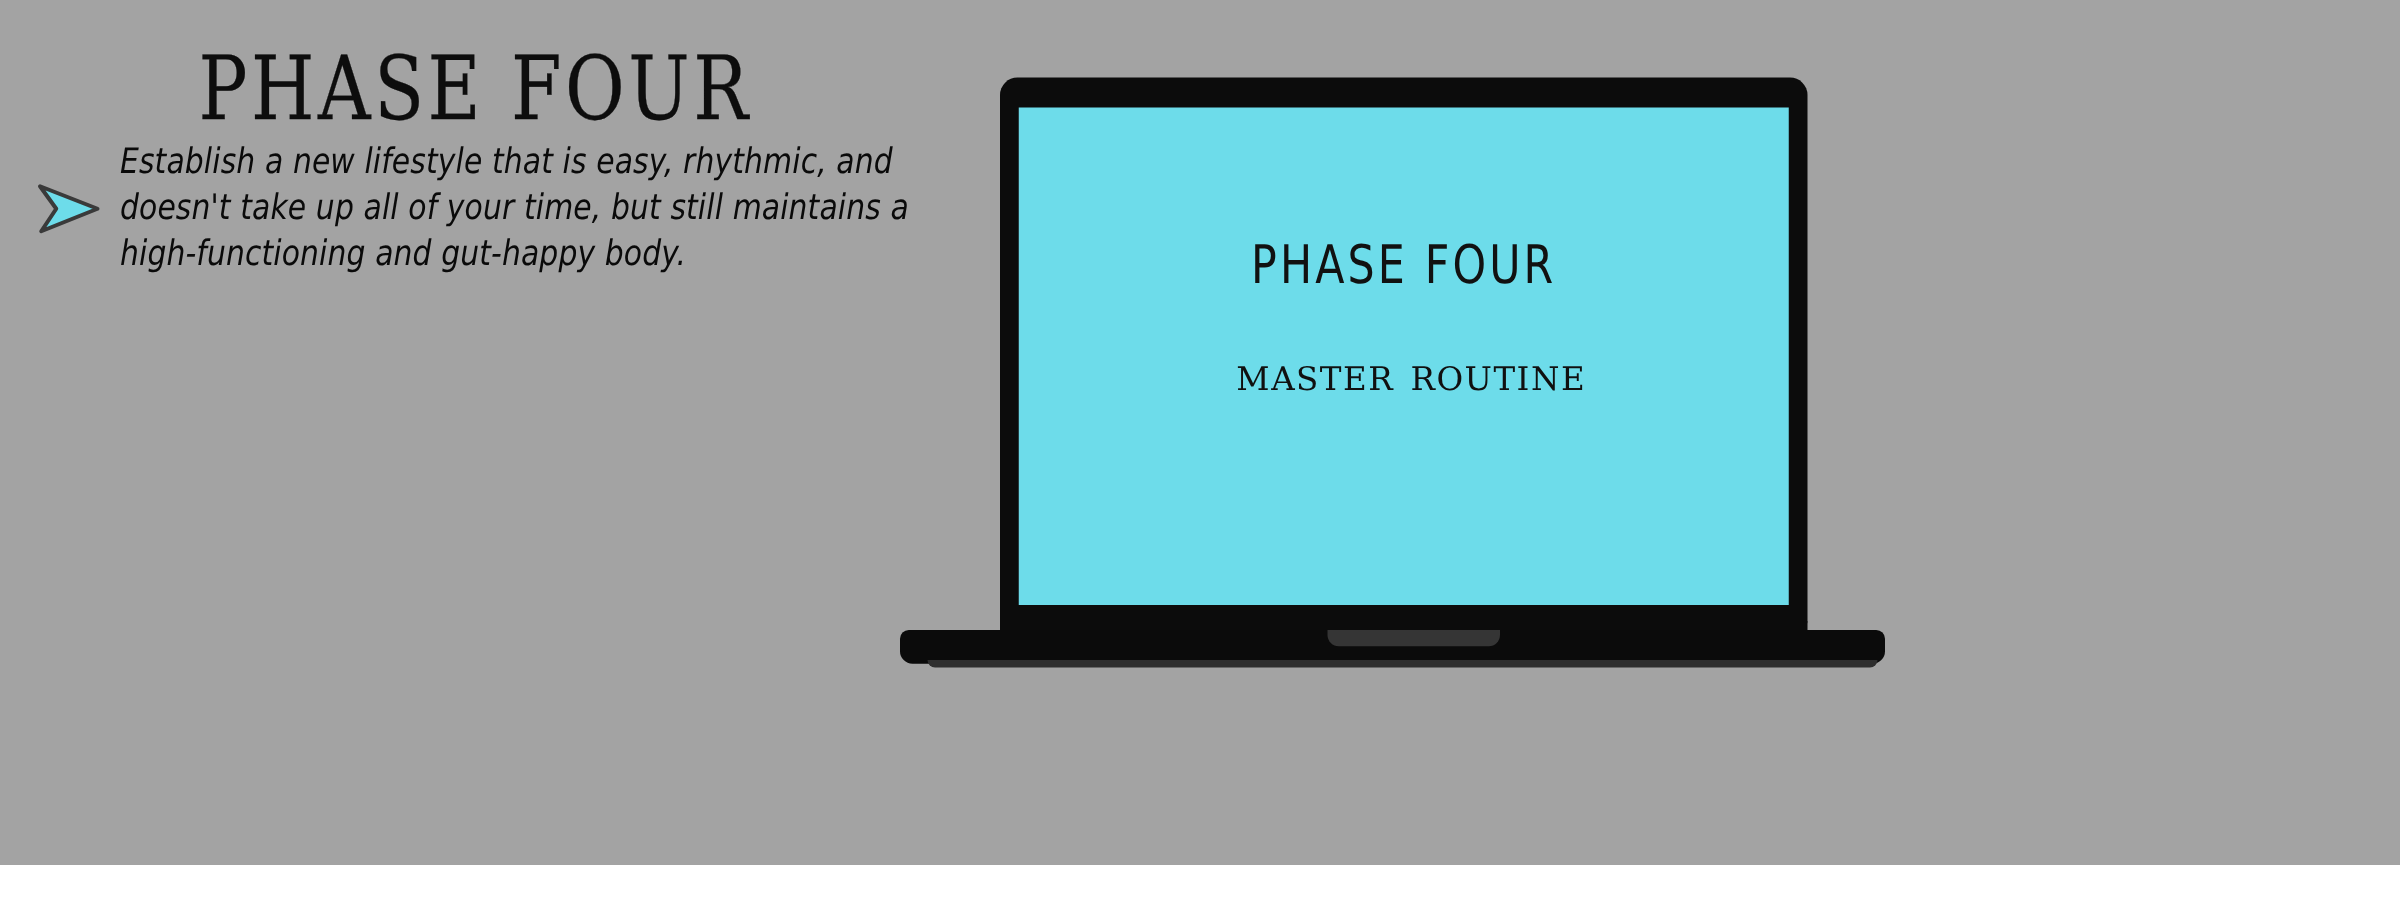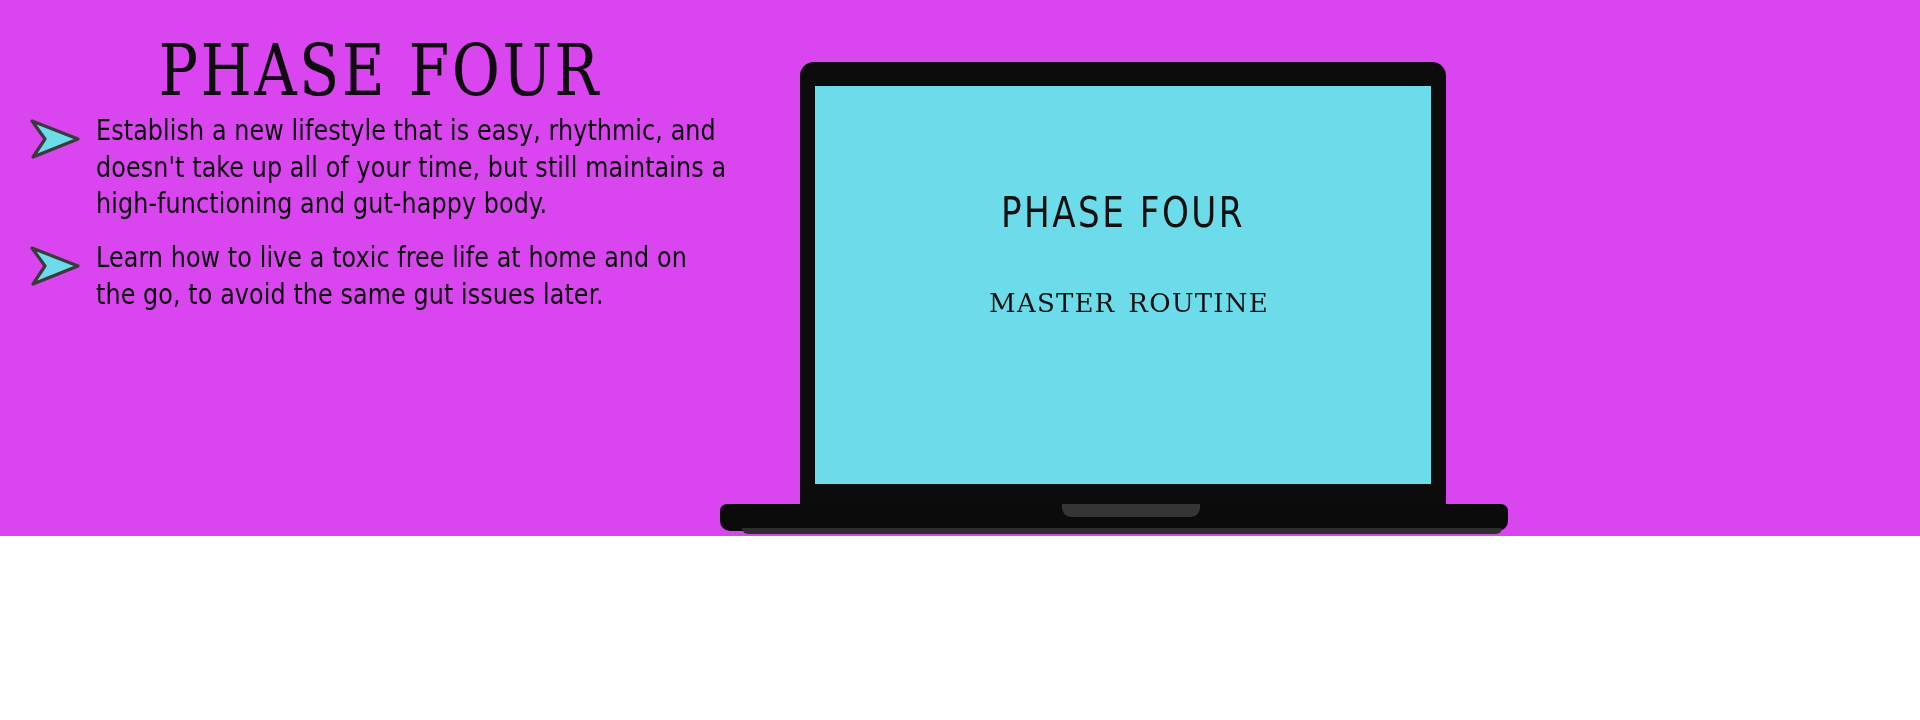--- a/index.html
+++ b/index.html
@@ -10,22 +10,22 @@
   body {
     width: 1920px;
     height: 720px;
     overflow: hidden;
     font-family: "DejaVu Sans", sans-serif;
   }
 
   .slide {
     position: relative;
     width: 1920px;
-    height: 536px;
-    background: #d946ef;
+    height: 692px;
+    background: #a3a3a3;
   }
 
   
   .left-col {
     position: absolute;
     left: 0;
     top: 0;
     width: 880px;
     height: 720px;
   }
@@ -51,22 +51,23 @@
   .bullets {
     position: absolute;
     left: 28px;
     top: 112px;
     width: 700px;
   }
 
   .bullet-row {
     position: relative;
     display: flex;
-    align-items: flex-start;
+    align-items: center;
     margin-bottom: 23px;
+    font-style: italic;
   }
 
   .bullet-icon {
     position: relative;
     flex: 0 0 auto;
     width: 58px;
     height: 42px;
     margin-top: 6px;
   }
   .bullet-icon svg {
@@ -200,28 +201,20 @@
       <div class="bullet-row">
         <span class="bullet-icon">
           <svg viewBox="0 0 58 42" xmlns="http://www.w3.org/2000/svg">
             <path d="M4 3 L50 21 L5 39 L17 21 Z" fill="#6ddcea" stroke="#3a3a3a" stroke-width="3.2" stroke-linejoin="round" stroke-linecap="round"></path>
           </svg>
         </span>
         <span class="bullet-text">Establish a new lifestyle that is easy, rhythmic, and doesn't take up all of your time, but still maintains a high-functioning and gut-happy body.</span>
       </div>
 
 
-      <div class="bullet-row">
-        <span class="bullet-icon">
-          <svg viewBox="0 0 58 42" xmlns="http://www.w3.org/2000/svg">
-            <path d="M4 3 L50 21 L5 39 L17 21 Z" fill="#6ddcea" stroke="#3a3a3a" stroke-width="3.2" stroke-linejoin="round" stroke-linecap="round"></path>
-          </svg>
-        </span>
-        <span class="bullet-text">Learn how to live a toxic free life at home and on the go, to avoid the same gut issues later.</span>
-      </div>
 
 
     </div>
   </div>
 
   <div class="laptop">
     <div class="laptop-lid"></div>
 
     <div class="laptop-screen">
       <div class="screen-title">PHASE FOUR</div>

